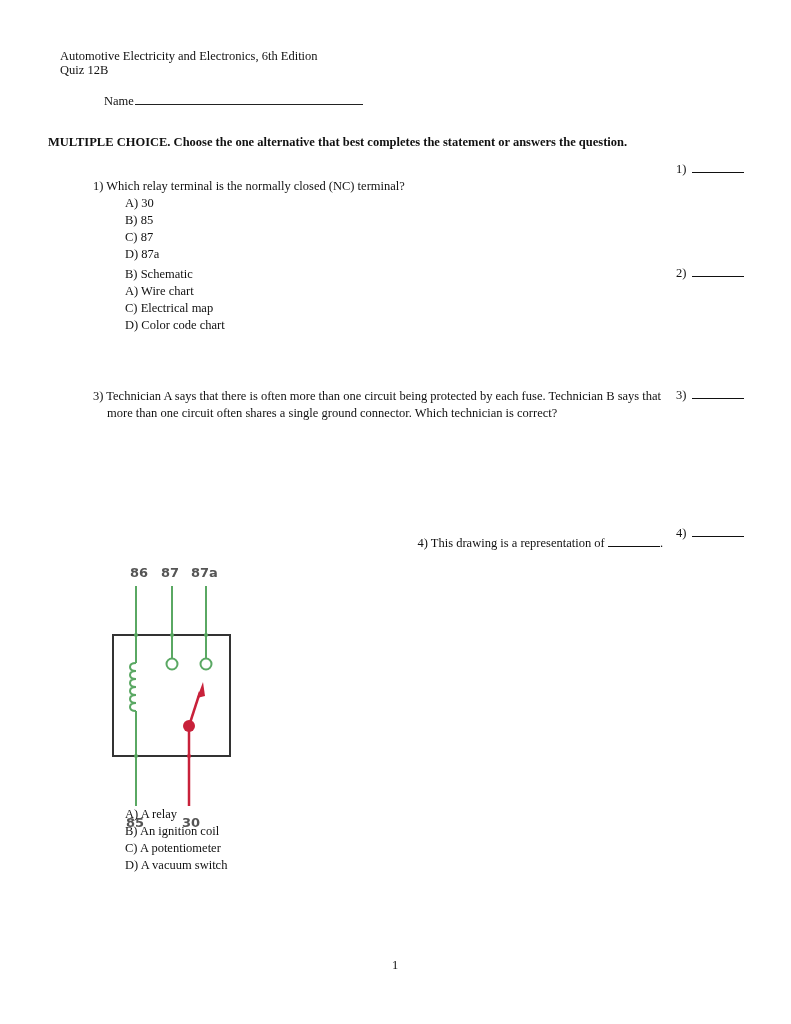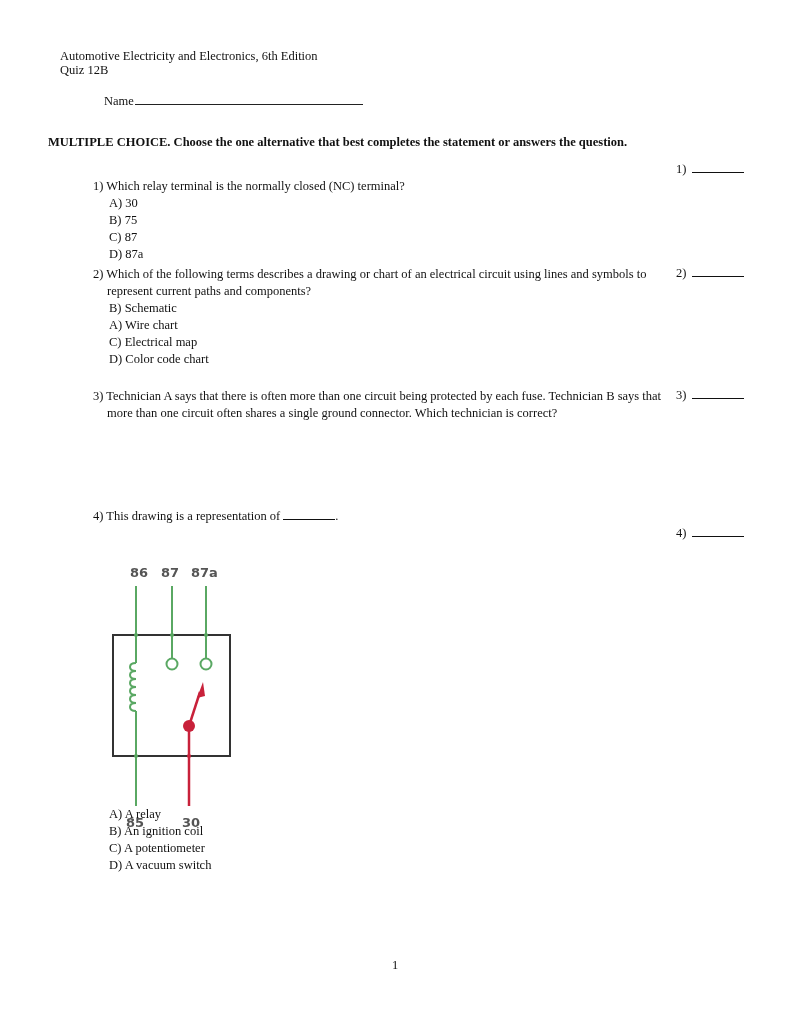--- a/index.html
+++ b/index.html
@@ -3,21 +3,21 @@
 <meta charset="utf-8">
 <style>
   html, body { margin: 0; padding: 0; background: #ffffff; }
   body { width: 791px; height: 1024px; position: relative; overflow: hidden;
          font-family: "Liberation Serif", "DejaVu Serif", serif; color: #111; }
   .hdr { position: absolute; left: 60px; font-size: 12.5px; line-height: 14px; }
   .name-line { display: inline-block; width: 228px; border-bottom: 1px solid #222; height: 12px; vertical-align: baseline; margin-left: 1px; }
   .instr { position: absolute; left: 48px; top: 135px; font-size: 12.5px; font-weight: bold; }
   .q { position: absolute; left: 93px; width: 570px; font-size: 12.5px; line-height: 17px; }
   .q .stem { padding-left: 14px; text-indent: -14px; }
-  .q .opts { margin-left: 16px; }
+  .q .opts { margin-left: 32px; }
   .q .opt { height: 17px; }
   .ans { position: absolute; left: 676px; font-size: 12.5px; }
   .ans .blank { display: inline-block; width: 52px; border-bottom: 1.2px solid #111; margin-left: 6px; height: 10px; }
   .inline-blank { display: inline-block; width: 52px; border-bottom: 1px solid #111; height: 10px; }
   .diagram { position: absolute; left: 105px; top: 560px; width: 140px; height: 275px; }
   .pagenum { position: absolute; left: 392px; top: 958px; font-size: 12.5px; }
 </style>
 </head>
 <body>
 
@@ -26,50 +26,49 @@
 <div class="hdr" style="top:92px;margin-left:44px;">
   <span>Name</span><span class="name-line"></span>
 </div>
 
 <div class="instr">MULTIPLE CHOICE.  Choose the one alternative that best completes the statement or answers the question.</div>
 
 <div class="q" style="top:178px;">
   <div class="stem">1) Which relay terminal is the normally closed (NC) terminal?</div>
   <div class="opts">
     <div class="opt">A) 30</div>
-    <div class="opt">B) 75</div>
+    <div class="opt">B) 85</div>
     <div class="opt">C) 87</div>
     <div class="opt">D) 87a</div>
   </div>
 </div>
 <div class="ans" style="top:162px;">
   <span>1)</span><span class="blank"></span>
 </div>
 
 <div class="q" style="top:266px;">
-  <div class="stem">2) Which of the following terms describes a drawing or chart of an electrical circuit using lines and symbols to represent current paths and components?</div>
   <div class="opts">
     <div class="opt">B) Schematic</div>
     <div class="opt">A) Wire chart</div>
     <div class="opt">C) Electrical map</div>
     <div class="opt">D) Color code chart</div>
   </div>
 </div>
 <div class="ans" style="top:266px;">
   <span>2)</span><span class="blank"></span>
 </div>
 
 <div class="q" style="top:388px;">
   <div class="stem">3) Technician A says that there is often more than one circuit being protected by each fuse. Technician B says that more than one circuit often shares a single ground connector. Which technician is correct?</div>
 </div>
 <div class="ans" style="top:388px;">
   <span>3)</span><span class="blank"></span>
 </div>
 
-<div class="q" style="top:508px;">
+<div class="q" style="top:535px;text-align:right;">
   <div class="stem"><span>4) This drawing is a representation of </span><span class="inline-blank"></span><span>.</span></div>
 </div>
 <div class="ans" style="top:526px;">
   <span>4)</span><span class="blank"></span>
 </div>
 
 <div class="diagram">
   <svg width="140" height="275" viewBox="0 0 140 275" xmlns="http://www.w3.org/2000/svg">
     <g font-family="DejaVu Sans, sans-serif" font-size="13" font-weight="bold" fill="#555">
       <text x="25" y="17">86</text>

